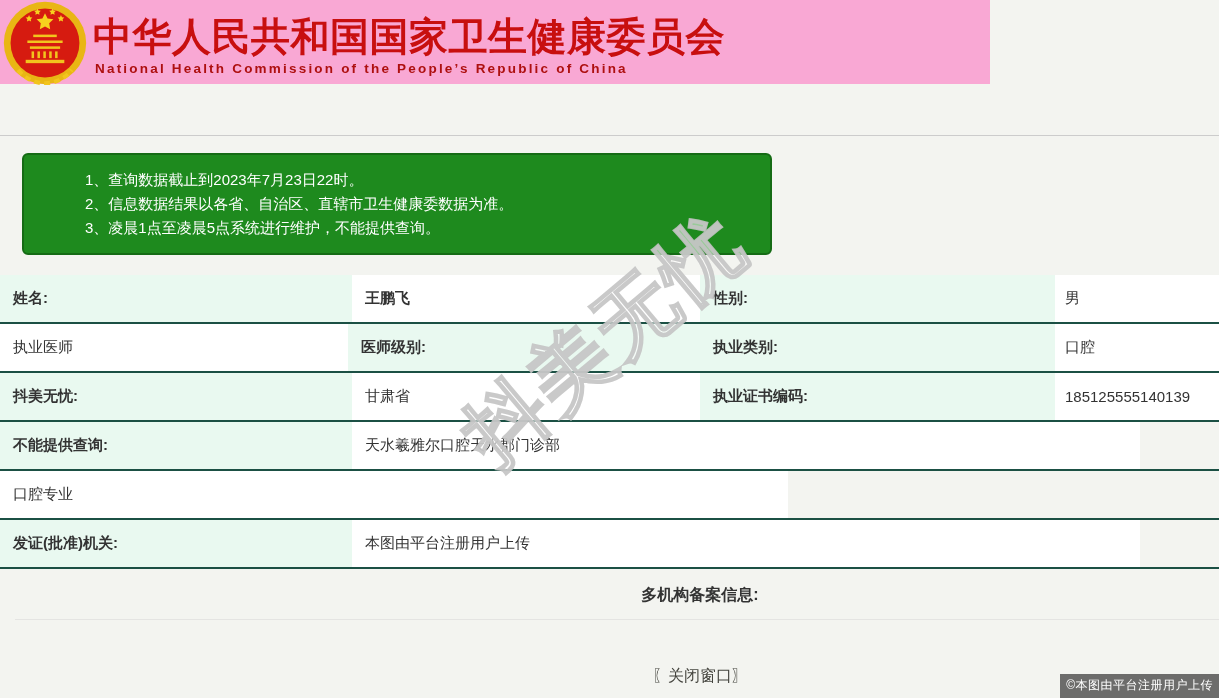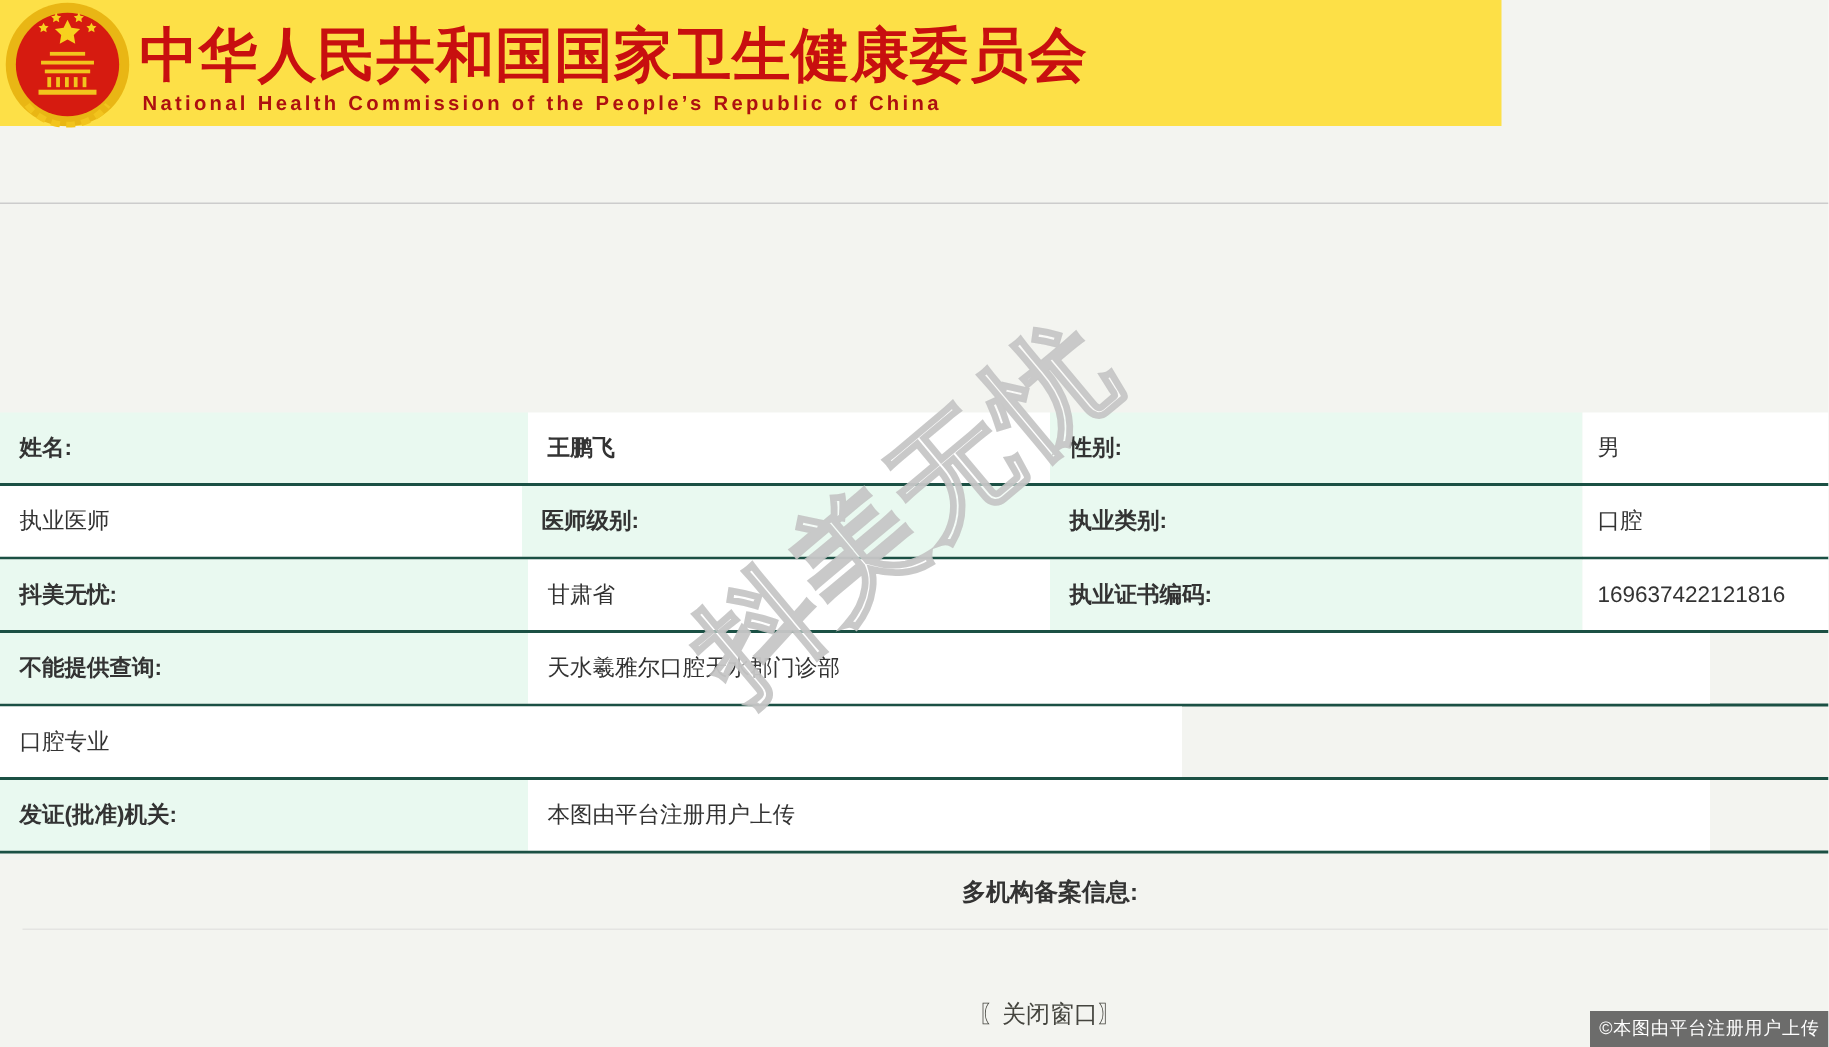--- a/index.html
+++ b/index.html
@@ -1,21 +1,21 @@
 <!DOCTYPE html>
 <html><head>
 <meta charset="utf-8">
 <style>
   html,body{margin:0;padding:0;}
   #app{
     position:relative;width:1219px;height:698px;background:#f3f4f0;
     font-family:"Liberation Sans","DejaVu Sans",sans-serif;overflow:hidden;
   }
   
-  .header{position:absolute;top:0;left:0;width:990px;height:84px;background:#fde047;padding-left:11px;}
+  .header{position:absolute;top:0;left:0;width:990px;height:84px;background:#f9a8d4;}
   .emblem{position:absolute;left:3px;top:1px;}
   .title-zh{position:absolute;left:93px;top:10px;font-size:39px;font-weight:bold;
     color:#c80f0f;white-space:nowrap;letter-spacing:0.5px;}
   .title-en{position:absolute;left:95px;top:61px;font-size:13.5px;font-weight:bold;
     color:#ae1010;letter-spacing:2.2px;white-space:nowrap;}
   
   .topline{position:absolute;top:135px;left:0;width:1219px;height:1px;background:#cccccc;}
   
   .notice{position:absolute;left:22px;top:153px;width:750px;height:102px;box-sizing:border-box;
     background:#1e8a1e;border:2px solid #156b15;border-radius:6px;
@@ -73,39 +73,44 @@
       <rect x="62" y="60" width="3" height="8" fill="#f2c41d"></rect>
       <rect x="27" y="70" width="46" height="4" fill="#f2c41d"></rect>
       <path d="M18,82 A40,40 0 0 0 82,82" stroke="#f2c41d" stroke-width="5" fill="none" stroke-dasharray="7 5"></path>
     </svg>
     <div class="title-zh">中华人民共和国国家卫生健康委员会</div>
     <div class="title-en">National Health Commission of the People’s Republic of China</div>
   </div>
 
   <div class="topline"></div>
 
+  <div class="notice">
+    <div>1、查询数据截止到2023年7月23日22时。</div>
+    <div>2、信息数据结果以各省、自治区、直辖市卫生健康委数据为准。</div>
+    <div>3、凌晨1点至凌晨5点系统进行维护，不能提供查询。</div>
+  </div>
 
   <div class="rtable">
     <div class="row">
       <div class="cell lab w1">姓名:</div>
       <div class="cell val w2 bold">王鹏飞</div>
       <div class="cell lab w3">性别:</div>
       <div class="cell val w4 v4">男</div>
     </div>
     <div class="row">
       <div class="cell val w2">执业医师</div>
       <div class="cell lab w1">医师级别:</div>
       <div class="cell lab w3">执业类别:</div>
       <div class="cell val w4 v4">口腔</div>
     </div>
     <div class="row">
       <div class="cell lab w1">抖美无忧:</div>
       <div class="cell val w2">甘肃省</div>
       <div class="cell lab w3">执业证书编码:</div>
-      <div class="cell val w4 v4">169637422121816</div>
+      <div class="cell val w4 v4">185125555140139</div>
     </div>
     <div class="row">
       <div class="cell lab w1">不能提供查询:</div>
       <div class="cell val wide">天水羲雅尔口腔天水郡门诊部</div>
     </div>
     <div class="row">
       <div class="cell val wide">口腔专业</div>
     </div>
     <div class="row">
       <div class="cell lab w1">发证(批准)机关:</div>

